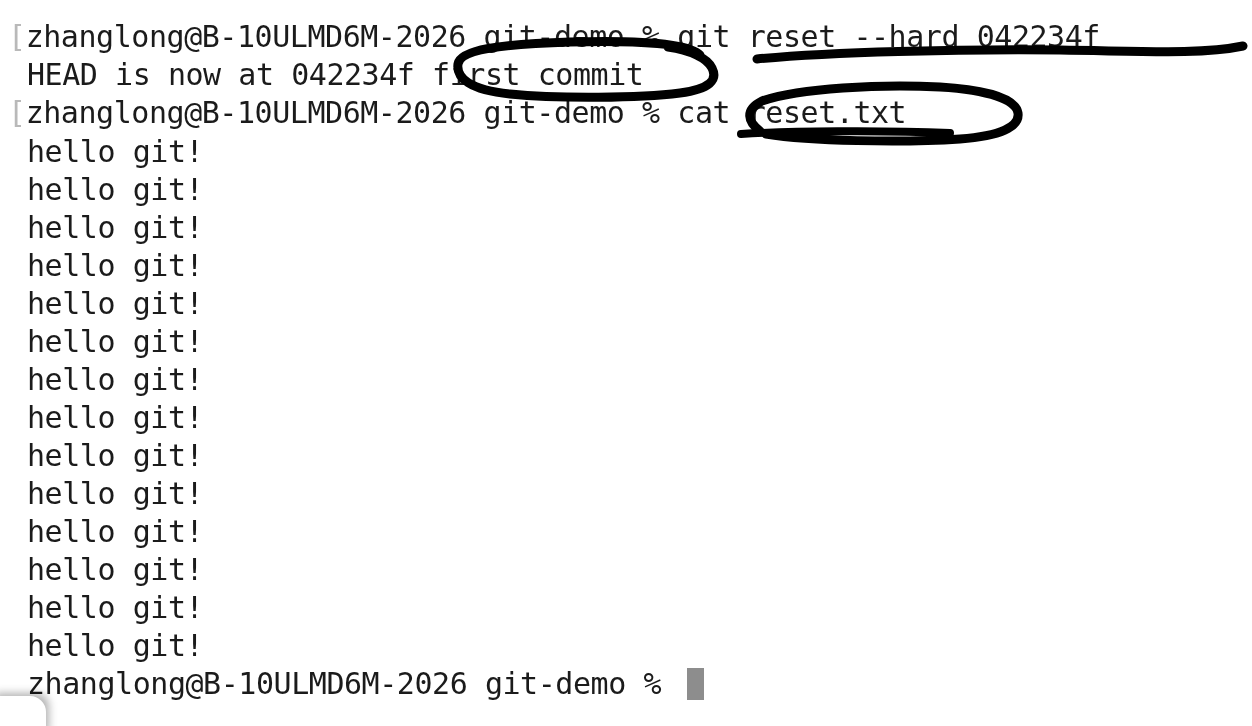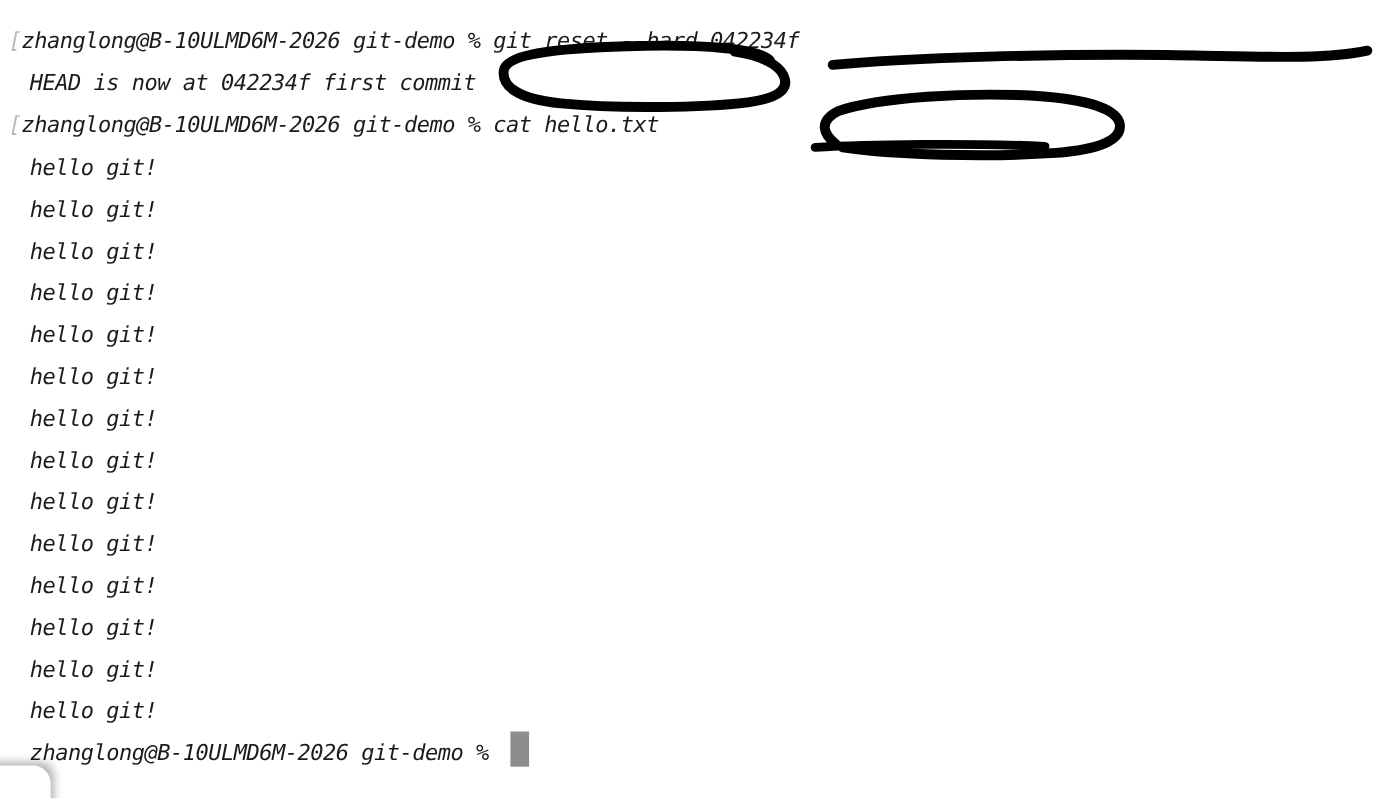--- a/index.html
+++ b/index.html
@@ -37,25 +37,24 @@
     top: 0;
     width: 1252px;
     padding: 0;
   }
   .line {
     position: absolute;
     left: 8px;
     height: 38px;
     line-height: 38px;
     white-space: pre;
-    font-size: 20px;
+    font-size: 30px;
     letter-spacing: -0.45px;
     color: #1b1b1b;
     font-weight: 400;
-    font-style: italic;
   }
   .line .bracket {
     color: #b9b9b9;
   }
   .line.indent {
     left: 27px;
   }
 
   
   .cursor {
@@ -81,21 +80,21 @@
 <body>
 
 <div id="screen">
 
   <div class="term">
 
     <div class="line" style="top:18px;"><span class="bracket">[</span><span>zhanglong@B-10ULMD6M-2026 git-demo % </span><span>git reset --hard 042234f</span></div>
 
     <div class="line indent" style="top:56px;"><span>HEAD is now at 042234f first commit</span></div>
 
-    <div class="line" style="top:94px;"><span class="bracket">[</span><span>zhanglong@B-10ULMD6M-2026 git-demo % </span><span>cat hello.txt</span></div>
+    <div class="line" style="top:94px;"><span class="bracket">[</span><span>zhanglong@B-10ULMD6M-2026 git-demo % </span><span>cat reset.txt</span></div>
 
     <div class="line indent" style="top:133px;"><span>hello git!</span></div>
     <div class="line indent" style="top:171px;"><span>hello git!</span></div>
     <div class="line indent" style="top:209px;"><span>hello git!</span></div>
     <div class="line indent" style="top:247px;"><span>hello git!</span></div>
     <div class="line indent" style="top:285px;"><span>hello git!</span></div>
     <div class="line indent" style="top:323px;"><span>hello git!</span></div>
     <div class="line indent" style="top:361px;"><span>hello git!</span></div>
     <div class="line indent" style="top:399px;"><span>hello git!</span></div>
     <div class="line indent" style="top:437px;"><span>hello git!</span></div>

